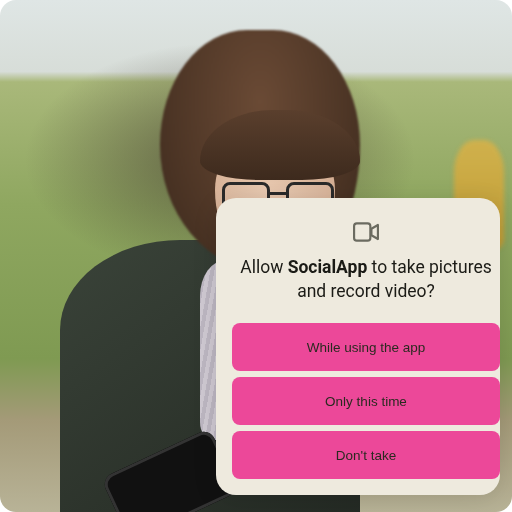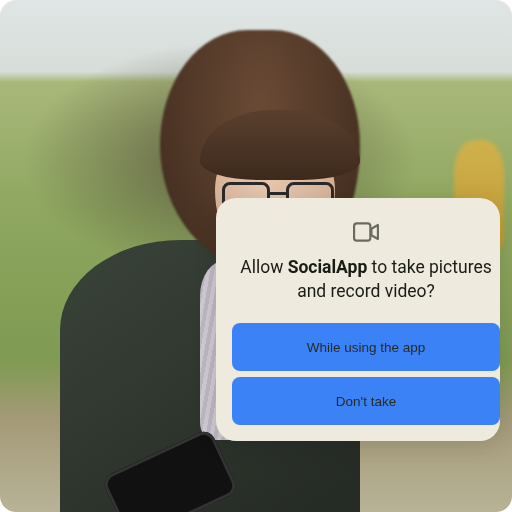--- a/index.html
+++ b/index.html
@@ -92,21 +92,21 @@
     color:#1b1b16;
     font-size:17.5px;
     line-height:1.35;
     margin-bottom:20px;
     font-weight:400;
     padding: 0 4px;
   }
   .dialog .prompt .app { font-weight:700; }
   .dialog .options { display:flex; flex-direction:column; gap:6px; }
   .dialog .option {
-    background:#3b82f6;
+    background:#ec4899;
     border:none;
     border-radius:8px;
     height:48px;
     display:flex;
     align-items:center;
     justify-content:center;
     font-size:13.5px;
     color:#2a2a20;
     font-weight:500;
     cursor:pointer;
@@ -139,17 +139,20 @@
       </svg>
     </div>
     <div class="prompt">
       <span>Allow </span><span class="app">SocialApp</span><span> to take pictures and record video?</span>
     </div>
     <div class="options">
       <button class="option">
         <span>While using the app</span>
       </button>
       <button class="option">
+        <span>Only this time</span>
+      </button>
+      <button class="option">
         <span>Don't take</span>
       </button>
     </div>
   </div>
 </div>
 
 </body></html>

